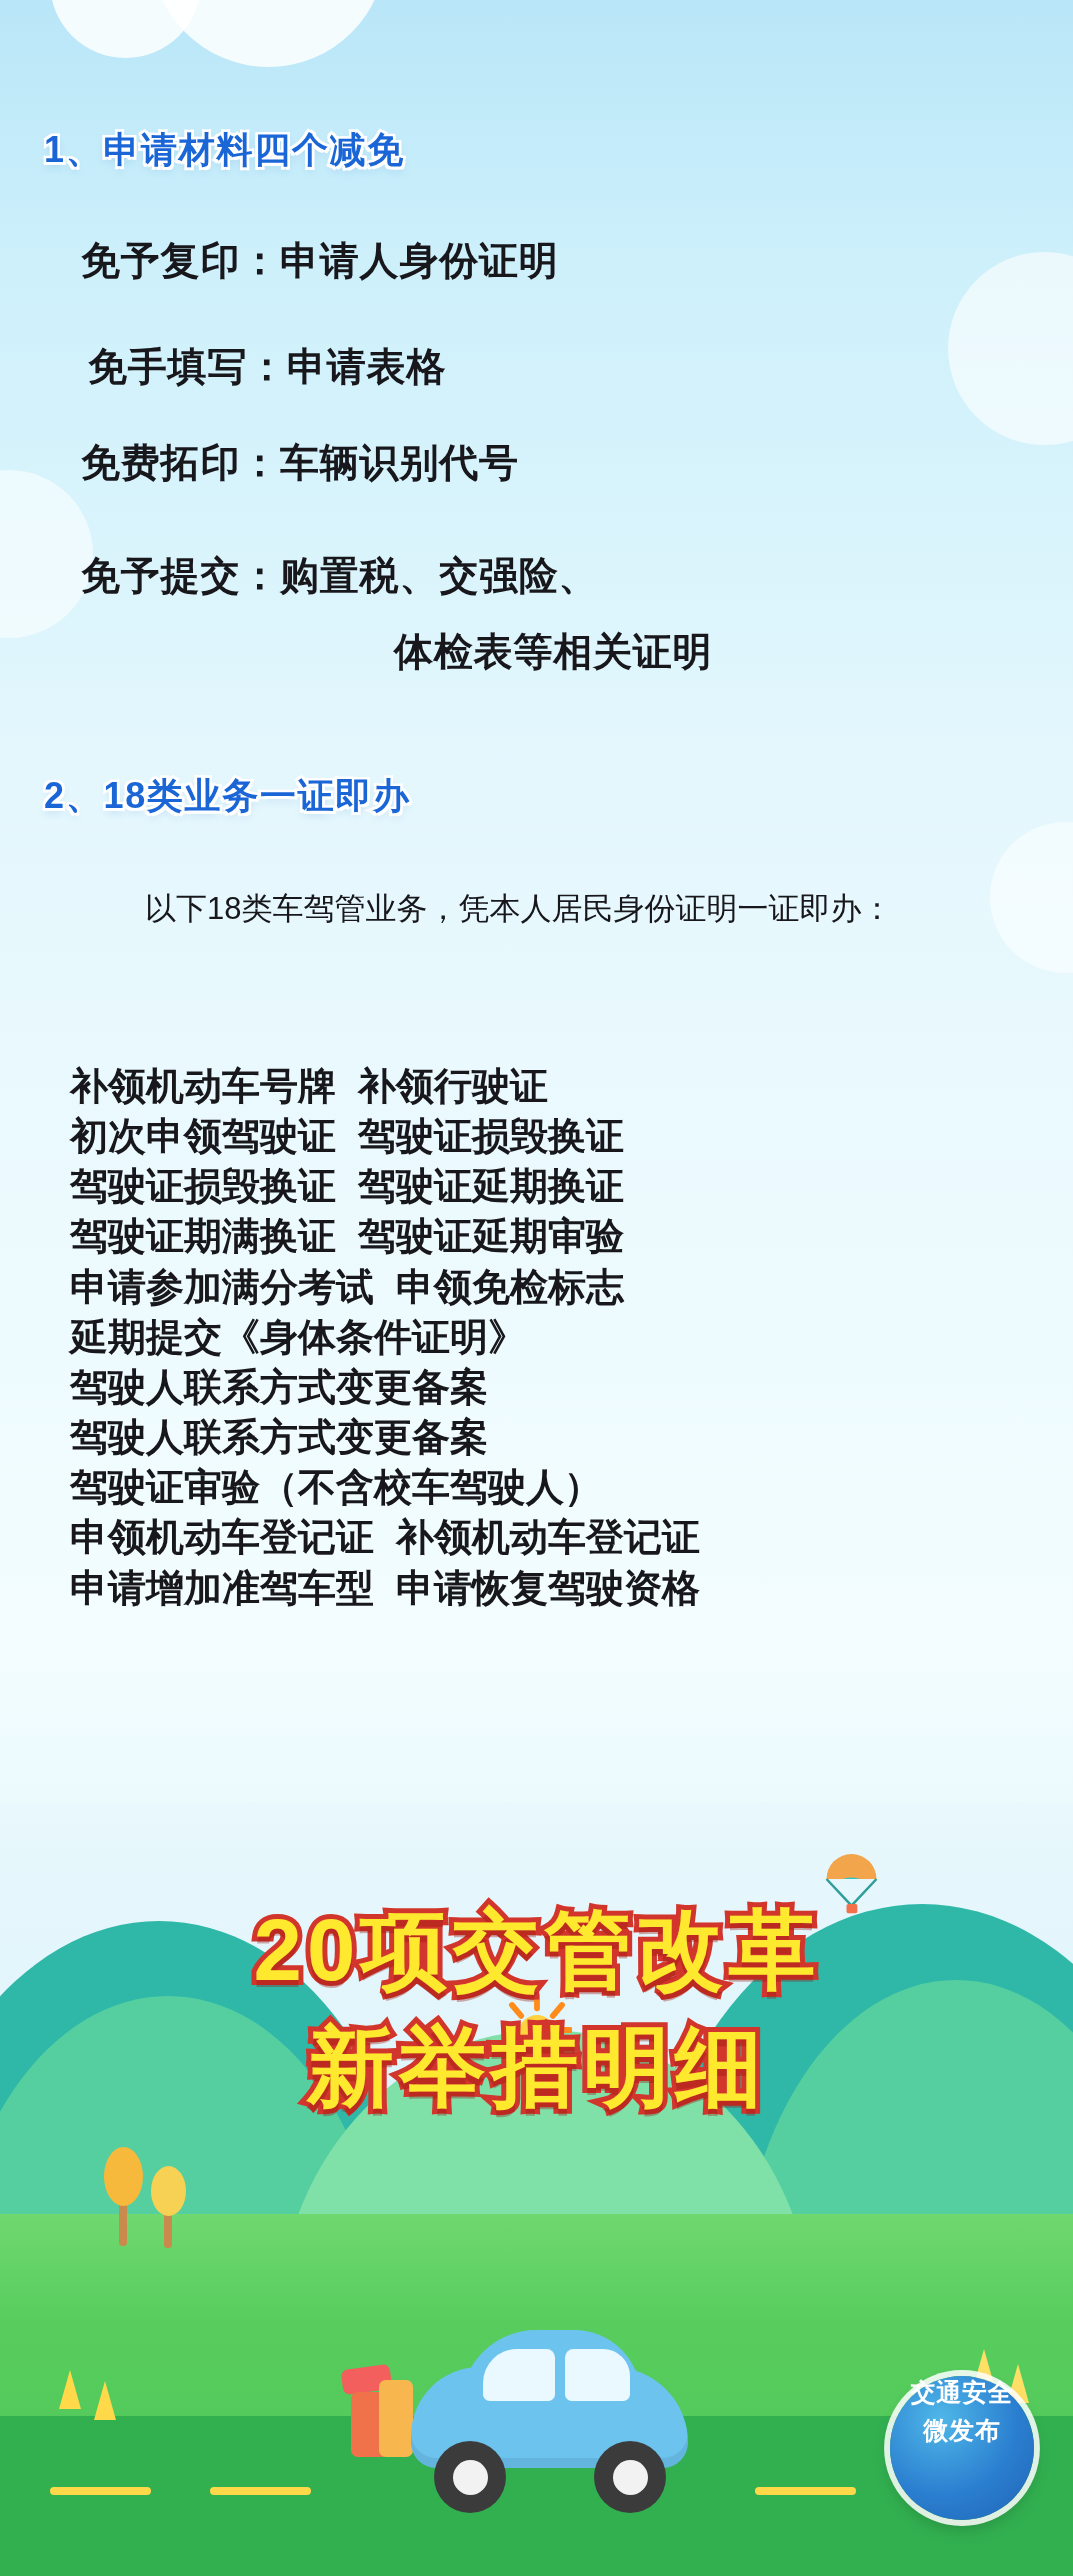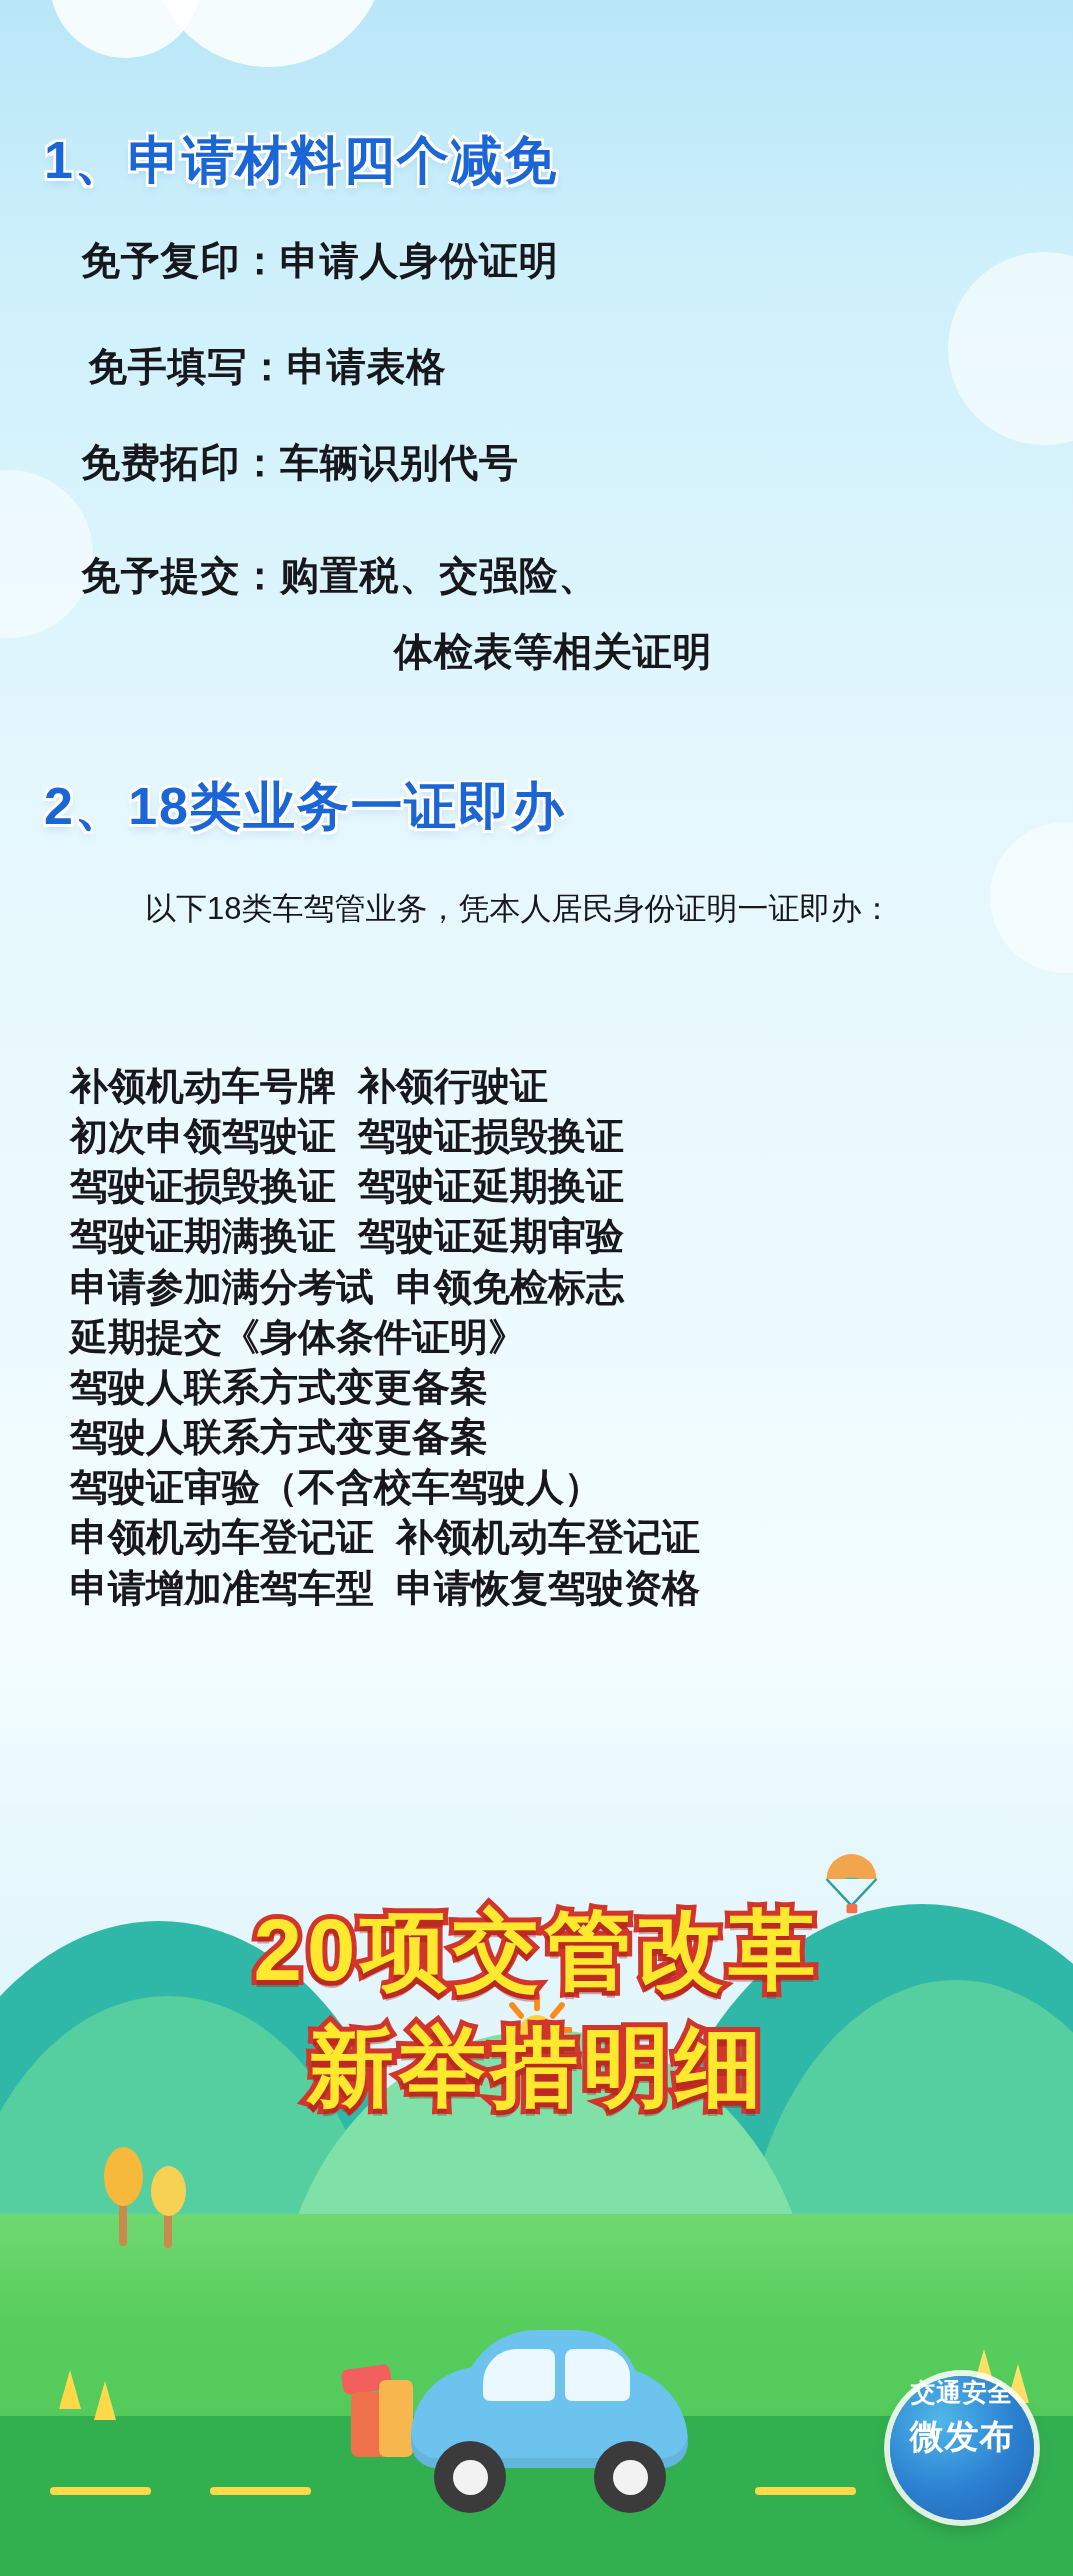--- a/index.html
+++ b/index.html
@@ -38,21 +38,21 @@
   
   .content {
     position: absolute;
     left: 0; top: 0;
     width: 1074px;
     z-index: 5;
   }
 
   .section-title {
     font-weight: bold;
-    font-size: 52px;
+    font-size: 36px;
     letter-spacing: 1.7px;
     color: #1b66d6;
     -webkit-text-stroke: 5px #ffffff;
     paint-order: stroke fill;
     text-shadow:
        2.5px 2.5px 0 #ffffff, -2.5px 2.5px 0 #ffffff, 2.5px -2.5px 0 #ffffff, -2.5px -2.5px 0 #ffffff,
        0 5px 8.4px rgba(30,100,190,.18);
     margin: 0;
   }
   .title-1 { position: absolute; left: 44px; top: 126px; }
@@ -181,21 +181,21 @@
     position: absolute;
     right: 40px; bottom: 56px;
     width: 144px; height: 144px;
     border-radius: 50%;
     background: radial-gradient(circle at 35% 30%, #4fb7e8 0%, #2b7fd0 55%, #1f63b5 100%);
     box-shadow: 0 0 0 5.9px rgba(255,255,255,.85), 0 8.4px 18.5px rgba(0,0,0,.2);
     display: flex; flex-direction: column; align-items: center; justify-content: flex-start;
     z-index: 9;
   }
   .badge-l1 { color:#ffffff; font-weight:bold; font-size: 25px; letter-spacing:0.8px;}
-  .badge-l2 { color:#ffffff; font-weight:bold; font-size: 34px; letter-spacing:0.8px; margin-top: 5px;}
+  .badge-l2 { color:#ffffff; font-weight:bold; font-size: 25px; letter-spacing:0.8px; margin-top: 5px;}
 </style>
 </head>
 <body>
 
 <div id="poster">
 
   <div class="cloud cloud-a"></div>
   <div class="cloud cloud-b"></div>
   <div class="cloud cloud-c"></div>
   <div class="cloud cloud-d"></div>

